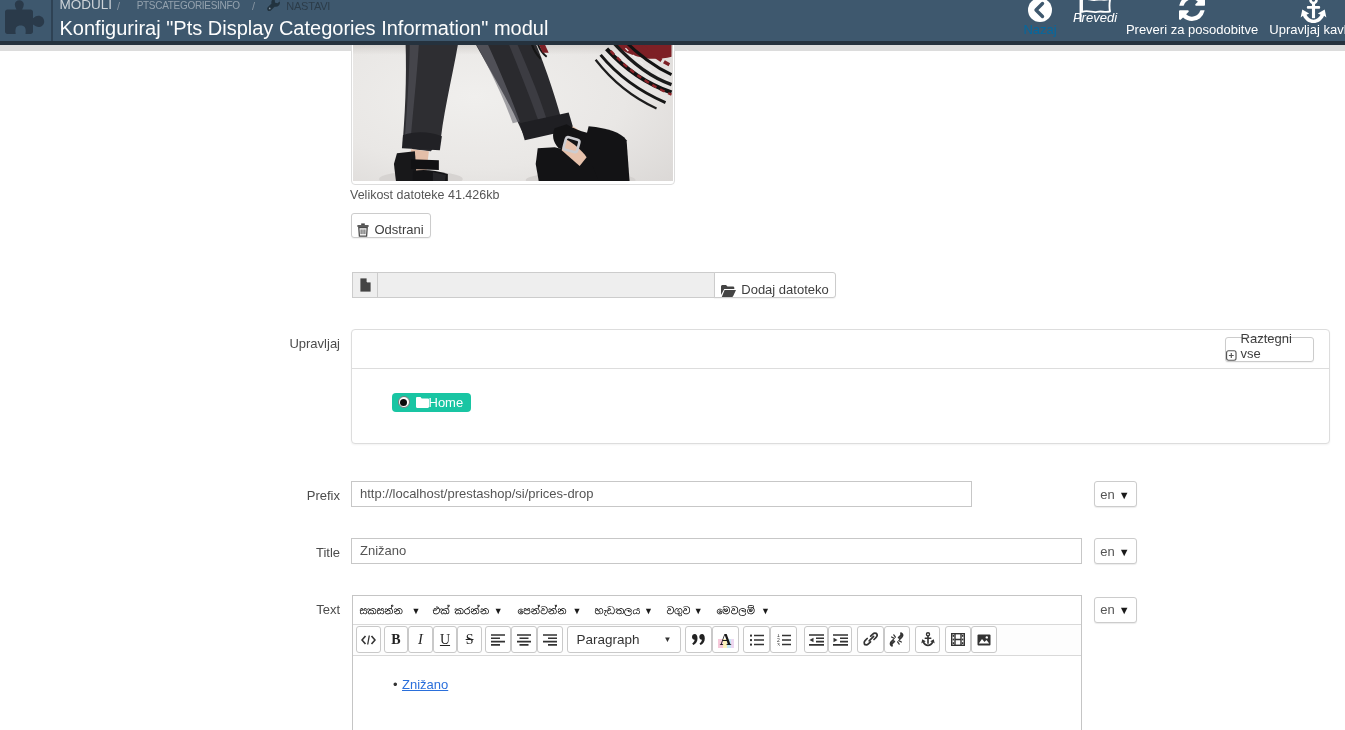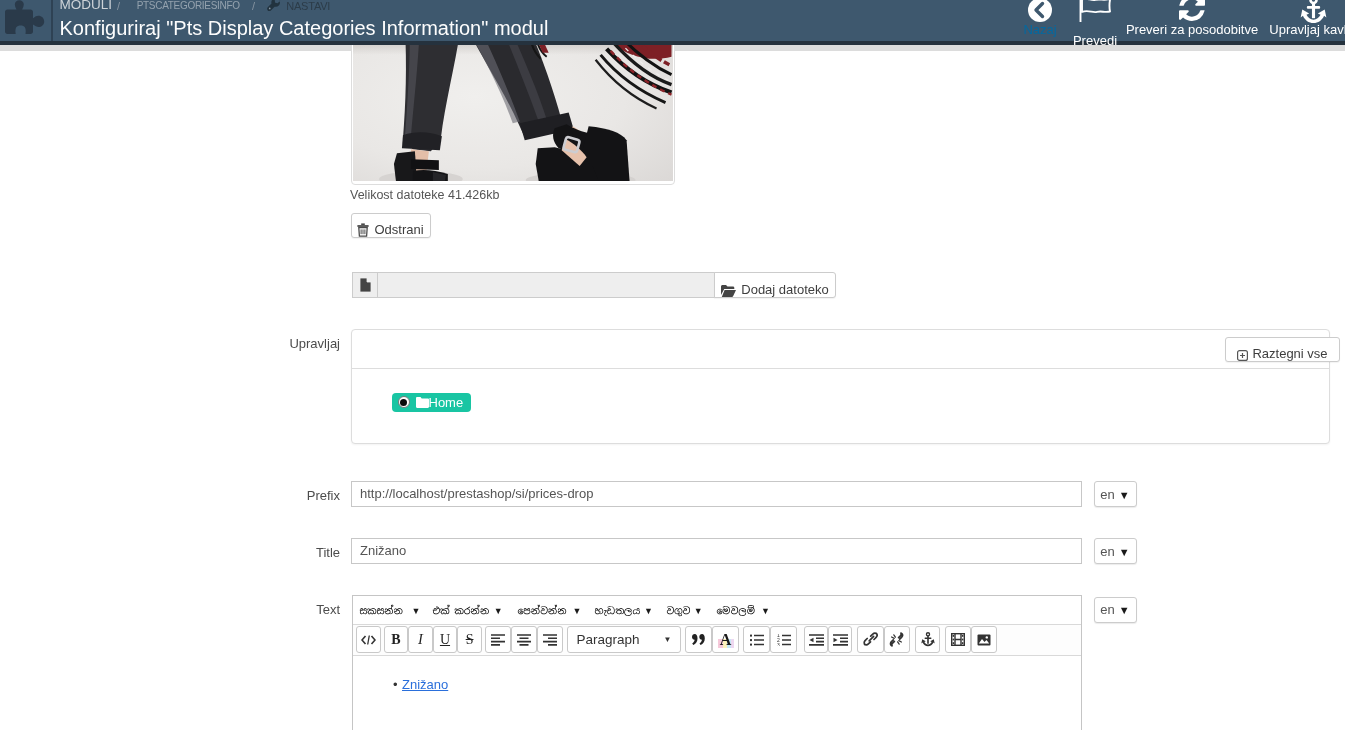--- a/index.html
+++ b/index.html
@@ -109,21 +109,21 @@
     </svg>
   <div class="abs" style="left:-50px;top:12.5px;width:100px;text-align:center;font-size:13px;color:#0369a1;">Nazaj</div>
 </div>
 <div class="abs" style="left:1095px;top:9px;width:0;z-index:11;">
   <svg class="abs" style="left:-18px;top:-14px" width="36" height="28" viewBox="0 0 36 28">
       <g stroke="#fff" stroke-width="1.9" fill="none">
         <path d="M3.5 0 V27"></path>
         <path d="M5 4.5 C10 2.2 14 6 18.5 4.8 C23 3.6 26 5.6 31.5 4.2 L33.2 3.9 C32.2 8.5 32.2 12 33 16.5 C27.5 17.7 24.5 15.7 20 16.9 C15.5 18.1 11.5 14.5 5 16.9 Z" stroke-linejoin="round"></path>
       </g>
     </svg>
-  <div class="abs" style="left:-50px;top:24px;width:100px;text-align:center;font-size:13px;color:#fff;">Prevedi</div>
+  <div class="abs" style="left:-50px;top:1px;width:100px;text-align:center;font-size:13px;color:#fff;font-style:italic;">Prevedi</div>
 </div>
 <div class="abs" style="left:1192px;top:9px;width:0;z-index:11;">
   <svg class="abs" style="left:-13px;top:-14px" width="26" height="26" viewBox="0 0 25.5 25.5">
       <path fill="#fff" transform="scale(0.0166,-0.0166) translate(0,-1408)" d="M1511 480q0 -5 -1 -7q-64 -268 -268 -434.5t-478 -166.5q-146 0 -282.5 55t-243.5 157l-129 -129q-19 -19 -45 -19t-45 19t-19 45v448q0 26 19 45t45 19h448q26 0 45 -19t19 -45t-19 -45l-137 -137q71 -66 161 -102t187 -36q134 0 250 65t186 179q11 17 53 117q8 23 30 23h192q13 0 22.5 -9.5t9.5 -22.5zM1536 1280v-448q0 -26 -19 -45t-45 -19h-448q-26 0 -45 19t-19 45t19 45l138 138q-148 137 -349 137q-134 0 -250 -65t-186 -179q-11 -17 -53 -117q-8 -23 -30 -23h-199q-13 0 -22.5 9.5t-9.5 22.5v7q65 268 270 434.5t480 166.5q146 0 284 -55.5t245 -156.5l130 129q19 19 45 19t45 -19t19 -45z"></path>
     </svg>
   <div class="abs" style="left:-90px;top:12.5px;width:180px;text-align:center;font-size:13px;color:#fff;">Preveri za posodobitve</div>
 </div>
 <div class="abs" style="left:1313px;top:9px;width:0;z-index:11;">
   <svg class="abs" style="left:-13px;top:-13px" width="27" height="28" viewBox="0 0 26 27">
       <g fill="#fff">
@@ -161,40 +161,40 @@
       <path fill="#444" d="M0 1.5 C0 .7 .7 0 1.5 0 H5 l1.5 1.5 H12 c.8 0 1.3.6 1.3 1.4 V4 H3.2 L0 10 Z"></path>
       <path fill="#444" d="M3.6 5 H15 L12.2 11 c-.2.5-.8 1-1.4 1 H.8 Z"></path>
     </svg>
   Dodaj datoteko
 </div>
 
 <div class="lbl" style="left:140px;top:336px;width:200px;">Upravljaj</div>
 <div class="abs" style="left:350.5px;top:328.5px;width:979.5px;height:115px;border:1px solid #ddd;border-radius:4px;background:#fff;box-shadow:0 1px 2px rgba(0,0,0,.05);">
   <div style="position:absolute;left:0;top:0;width:100%;height:39.5px;border-bottom:1px solid #ddd;"></div>
 </div>
-<div class="btn" style="left:1225px;top:337px;width:115px;height:25px;">
+<div class="btn" style="left:1225px;top:337px;width:89px;height:25px;">
   <svg width="11" height="11" viewBox="0 0 11 11" style="margin-right:4px">
       <rect x="0.6" y="0.6" width="9.8" height="9.8" rx="2" fill="none" stroke="#555" stroke-width="1.2"></rect>
       <path d="M5.5 3 V8 M3 5.5 H8" stroke="#555" stroke-width="1.2"></path>
     </svg>
   Raztegni vse
 </div>
 
 <div class="abs" style="left:391.5px;top:392.5px;width:79.5px;height:19.5px;background:#19c5a3;border-radius:4px;display:flex;align-items:center;padding-left:6px;">
   <span style="width:12px;height:12px;border-radius:50%;background:#fff;border:1px solid #777;display:inline-flex;align-items:center;justify-content:center;">
       <span style="width:7px;height:7px;border-radius:50%;background:#0a0a0a;"></span>
     </span>
   <svg width="13" height="11" viewBox="0 0 13 11" style="margin-left:6px">
       <path fill="#fff" d="M0 1.2 C0 .5 .5 0 1.2 0 H4.5 l1.2 1.4 H11.8 c.7 0 1.2.5 1.2 1.2 V9.8 c0 .7-.5 1.2-1.2 1.2 H1.2 C.5 11 0 10.5 0 9.8 Z"></path>
     </svg>
   <span style="color:#fff;font-size:13px;margin-left:0;">Home</span>
 </div>
 
 <div class="lbl" style="left:140px;top:488px;width:200px;">Prefix</div>
-<div class="inp" style="left:351px;top:481px;width:731px;height:25.5px;">http://localhost/prestashop/si/prices-drop</div>
+<div class="inp" style="left:351px;top:481px;width:621px;height:25.5px;">http://localhost/prestashop/si/prices-drop</div>
 <div class="enbtn" style="left:1093.5px;top:481px;">en<span class="car">▼</span></div>
 
 <div class="lbl" style="left:140px;top:545px;width:200px;">Title</div>
 <div class="inp" style="left:351px;top:538px;width:731px;height:25.5px;">Znižano</div>
 <div class="enbtn" style="left:1093.5px;top:538px;">en<span class="car">▼</span></div>
 
 <div class="lbl" style="left:140px;top:602px;width:200px;">Text</div>
 <div class="abs" style="left:352px;top:594.5px;width:730px;height:136px;border:1px solid #c5c5c5;background:#fff;">
   <div style="position:absolute;left:0;top:0;width:100%;height:29px;border-bottom:1px solid #d9d9d9;"></div>
   <div style="position:absolute;left:0;top:29px;width:100%;height:31px;border-bottom:1px solid #d9d9d9;background:#fdfdfd;"></div>

